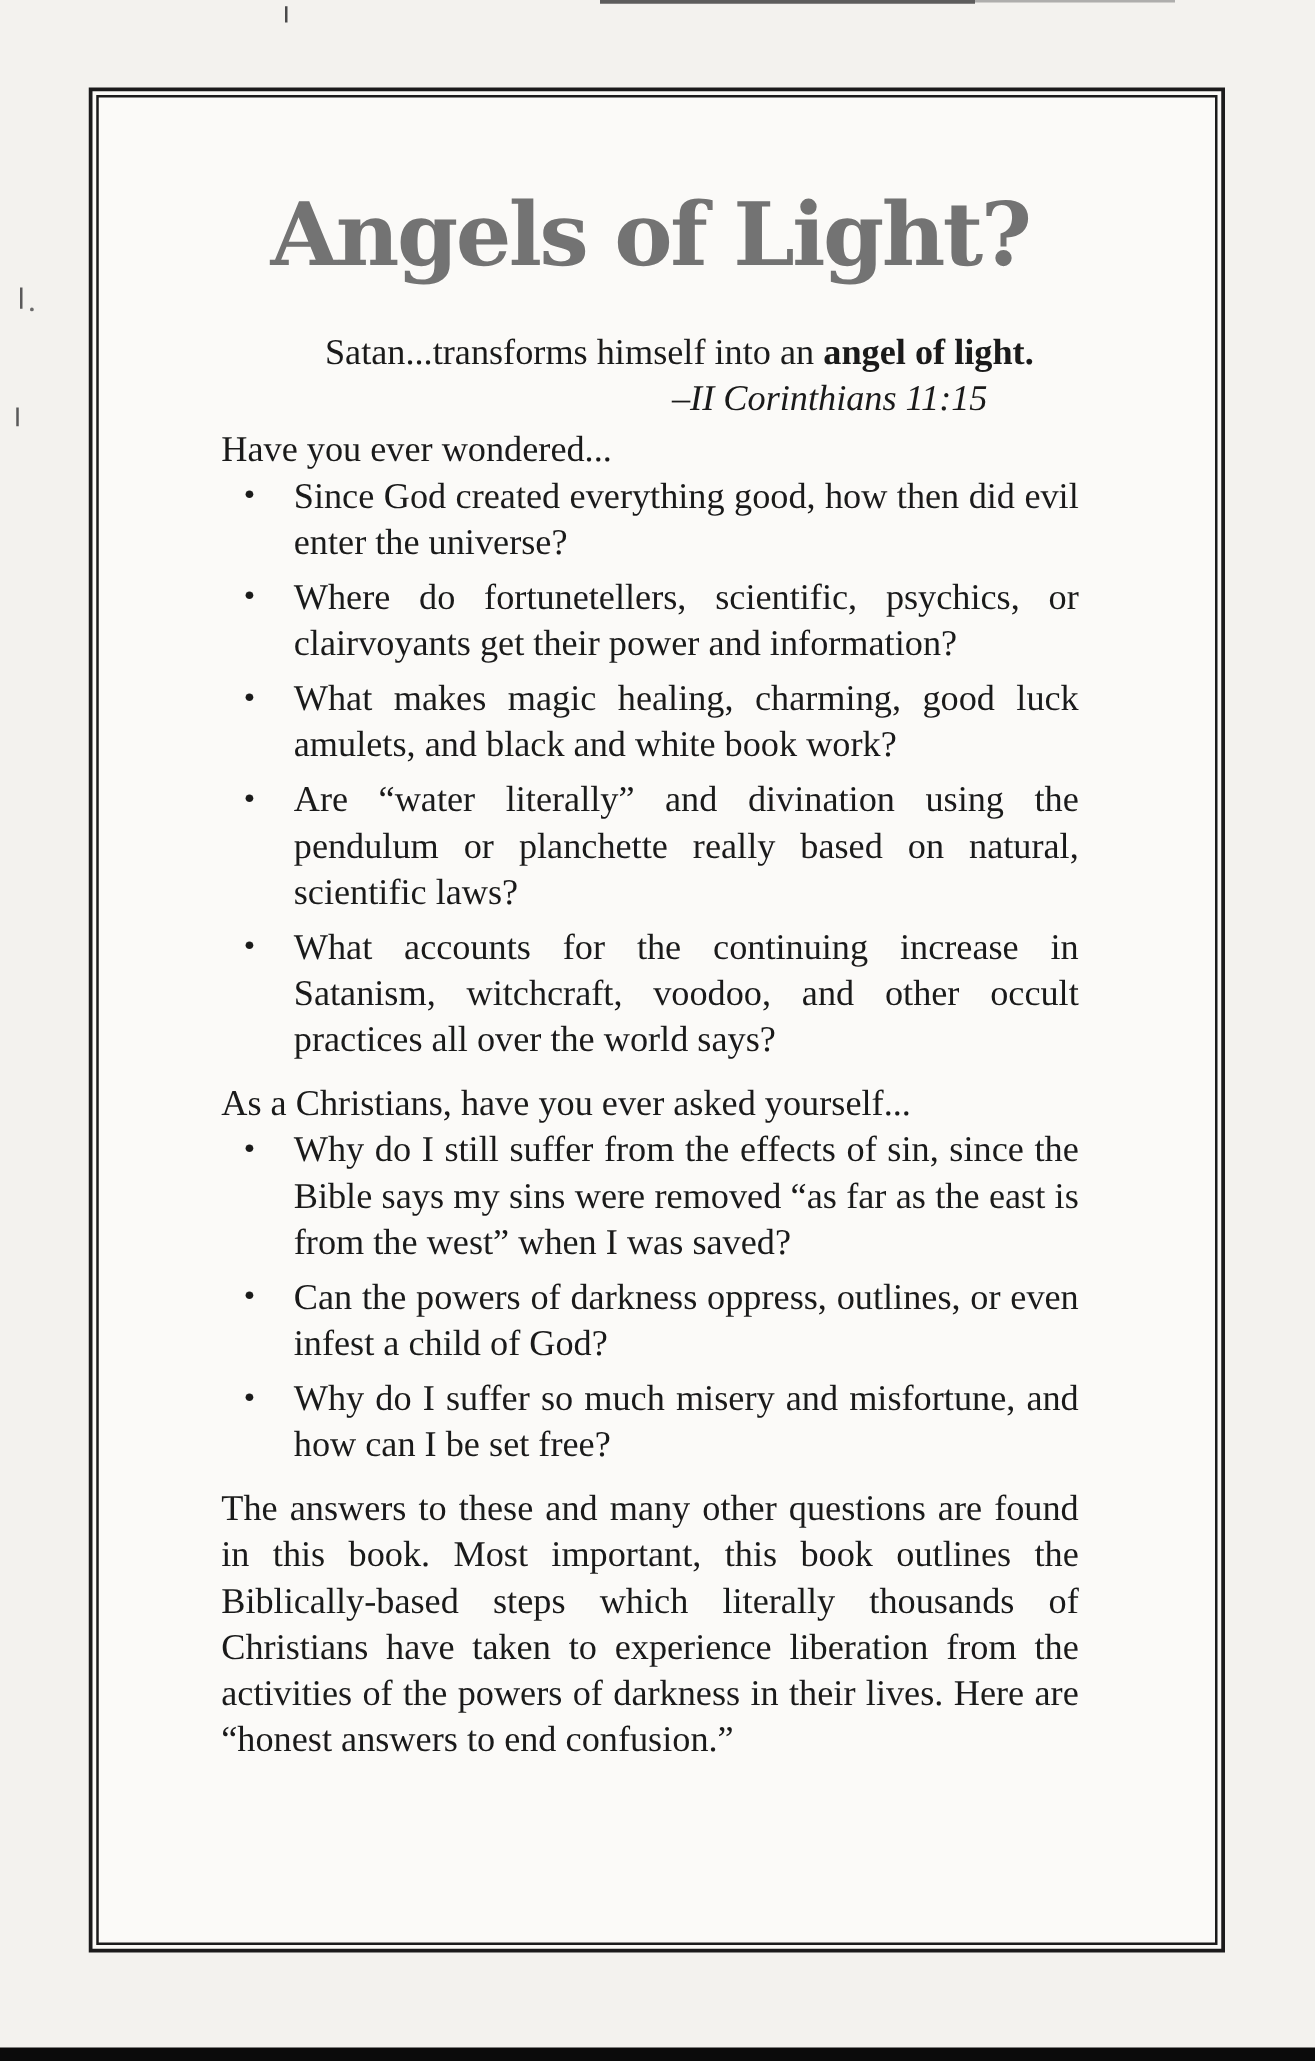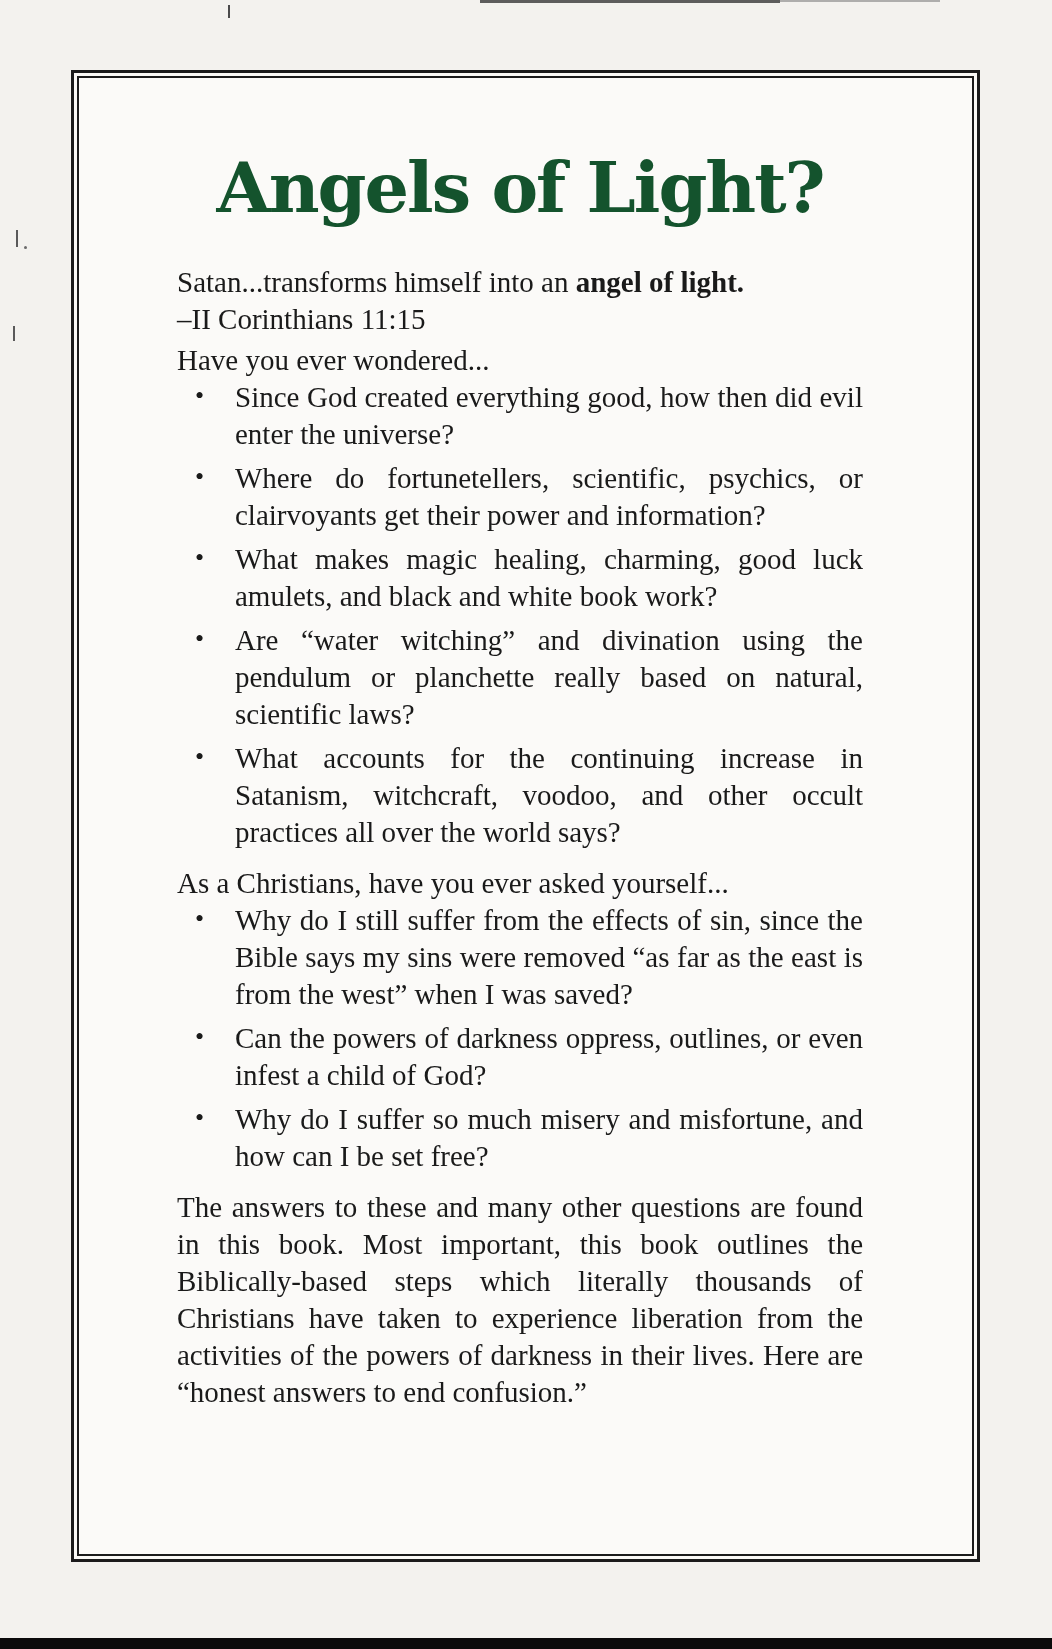--- a/index.html
+++ b/index.html
@@ -40,34 +40,35 @@
     width: 686px;
   }
   .title {
     margin: 0;
     font-family: "DejaVu Serif", serif;
     font-weight: 600;
     font-size: 70px;
     line-height: 84px;
     letter-spacing: -2px;
     text-align: center;
-    color: #14532d;
+    color: #737373;
   }
   .epigraph {
     margin-top: 34px;
     font-size: 29px;
     line-height: 37px;
   }
   .epigraph-line {
-    text-align: left;
+    text-align: right;
     padding-right: 36px;
   }
   .epigraph-bold { font-weight: 700; }
   .epigraph-attr {
-    text-align: left;
+    text-align: right;
+    font-style: italic;
     padding-right: 73px;
   }
   .body-text {
     font-size: 29px;
     line-height: 37px;
   }
   .section { margin-top: 4px; }
   .section + .section { margin-top: 14px; }
   .section-heading {
     margin: 0;
@@ -134,21 +135,21 @@
     <div class="epigraph-line"><span>Satan...transforms himself into an </span><span class="epigraph-bold">angel of light.</span></div>
     <div class="epigraph-attr">–II Corinthians 11:15</div>
   </div>
 
   <div class="section body-text">
     <p class="section-heading">Have you ever wondered...</p>
     <ul class="bullet-list">
       <li><span class="bullet-dot">•</span><span>Since God created everything good, how then did evil enter the universe?</span></li>
       <li><span class="bullet-dot">•</span><span>Where do fortunetellers, scientific, psychics, or clairvoyants get their power and information?</span></li>
       <li><span class="bullet-dot">•</span><span>What makes magic healing, charming, good luck amulets, and black and white book work?</span></li>
-      <li><span class="bullet-dot">•</span><span>Are “water witching” and divination using the pendulum or planchette really based on natural, scientific laws?</span></li>
+      <li><span class="bullet-dot">•</span><span>Are “water literally” and divination using the pendulum or planchette really based on natural, scientific laws?</span></li>
       <li><span class="bullet-dot">•</span><span>What accounts for the continuing increase in Satanism, witchcraft, voodoo, and other occult practices all over the world says?</span></li>
     </ul>
   </div>
 
   <div class="section body-text">
     <p class="section-heading">As a Christians, have you ever asked yourself...</p>
     <ul class="bullet-list">
       <li><span class="bullet-dot">•</span><span>Why do I still suffer from the effects of sin, since the Bible says my sins were removed “as far as the east is from the west” when I was saved?</span></li>
       <li><span class="bullet-dot">•</span><span>Can the powers of darkness oppress, outlines, or even infest a child of God?</span></li>
       <li><span class="bullet-dot">•</span><span>Why do I suffer so much misery and misfortune, and how can I be set free?</span></li>

